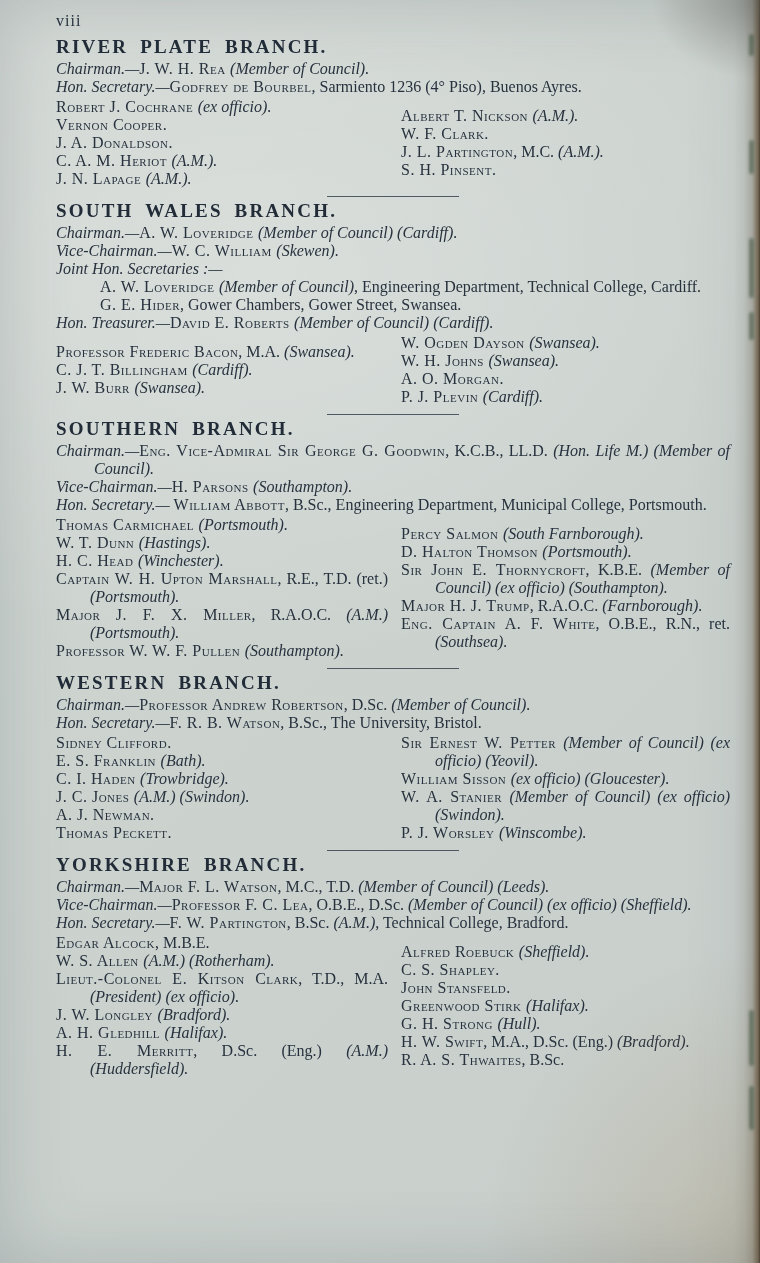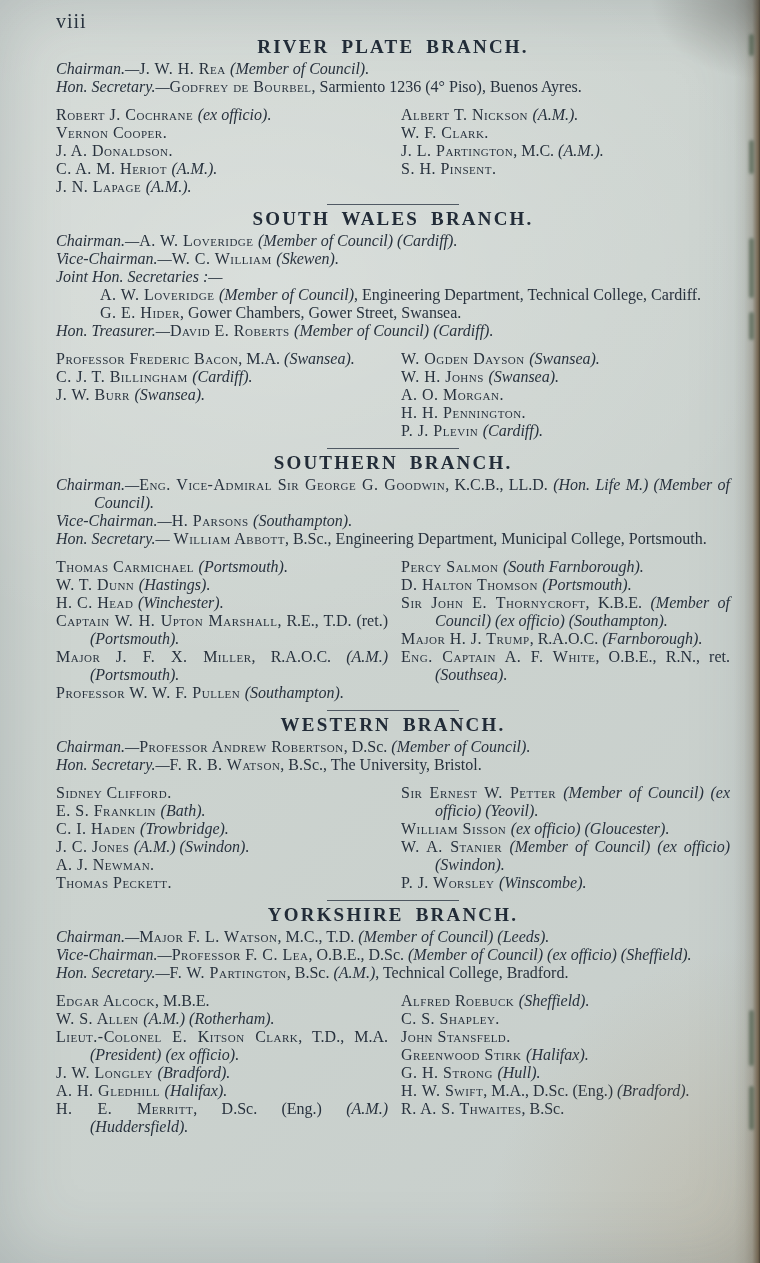--- a/index.html
+++ b/index.html
@@ -8,32 +8,32 @@
     font-family:"Liberation Serif","DejaVu Serif",serif;
     color:#28323e;
     background:
       radial-gradient(ellipse 900px 650px at 35% 22%, rgba(255,255,255,0.22), rgba(255,255,255,0) 60%),
       linear-gradient(135deg, #d2d8d4 0%, #ccd3cf 45%, #c7cecb 100%);
   }
   .page {
     position:absolute; inset:0; box-sizing:border-box;
     padding:12px 30px 0 56px;
   }
-  .page-number { font-size:20px; line-height:18px; margin-bottom:6px; letter-spacing:1px; }
+  .page-number { font-size:16px; line-height:18px; margin-bottom:6px; letter-spacing:1px; }
   .branch-title {
-    margin:3px 0 3px; text-align:center;
+    margin:3px 0 3px; text-align:left;
     font-size:19px; line-height:21px; font-weight:bold;
     letter-spacing:2.2px; word-spacing:5px; color:#222c38;
   }
   .officers .line {
     font-size:16px; line-height:18px;
     padding-left:38px; text-indent:-38px; text-align:justify;
   }
   .officers .line.sub { margin-left:44px; padding-left:34px; text-indent:-34px;font-family:Liberation Serif, serif; }
-  .members { display:flex; margin-top:10px; align-items:flex-start; }
+  .members { display:flex; margin-top:2px; align-items:center; }
   .members .col-left  { width:332px; }
   .members .col-right { flex:1; padding-left:12px; }
   .members .line {
     font-size:16px; line-height:18px;
     padding-left:34px; text-indent:-34px; text-align:justify;
   }
   .col-rule { width:1px; background:linear-gradient(to bottom, rgba(70,82,94,0.45), rgba(70,82,94,0.12)); margin:1px 0; }
   .section-rule {
     width:132px; height:0; margin:8px auto 2px;
     border-top:1.4px solid rgba(42,52,66,0.78);
@@ -99,21 +99,20 @@
       <div class="col-left">
           <div class="line"><span class="seg-sc">Professor Frederic Bacon</span><span class="seg-r">, M.A. </span><span class="seg-i">(Swansea).</span></div>
           <div class="line"><span class="seg-sc">C. J. T. Billingham </span><span class="seg-i">(Cardiff).</span></div>
           <div class="line"><span class="seg-sc">J. W. Burr </span><span class="seg-i">(Swansea).</span></div>
         </div>
       <div class="col-rule"></div>
       <div class="col-right">
           <div class="line"><span class="seg-sc">W. Ogden Dayson </span><span class="seg-i">(Swansea).</span></div>
           <div class="line"><span class="seg-sc">W. H. Johns </span><span class="seg-i">(Swansea).</span></div>
           <div class="line"><span class="seg-sc">A. O. Morgan.</span></div>
-          <div class="line"><span class="seg-sc">H. H. Pennington.</span></div>
           <div class="line"><span class="seg-sc">P. J. Plevin </span><span class="seg-i">(Cardiff).</span></div>
         </div>
     </div>
   </section>
   <div class="section-rule"></div>
 
   <section>
     <h2 class="branch-title">SOUTHERN BRANCH.</h2>
     <div class="officers">
         <div class="line"><span class="seg-i">Chairman.—</span><span class="seg-sc">Eng. Vice-Admiral Sir George G. Goodwin</span><span class="seg-r">, K.C.B., LL.D. </span><span class="seg-i">(Hon. Life M.) (Member of Council).</span></div>

